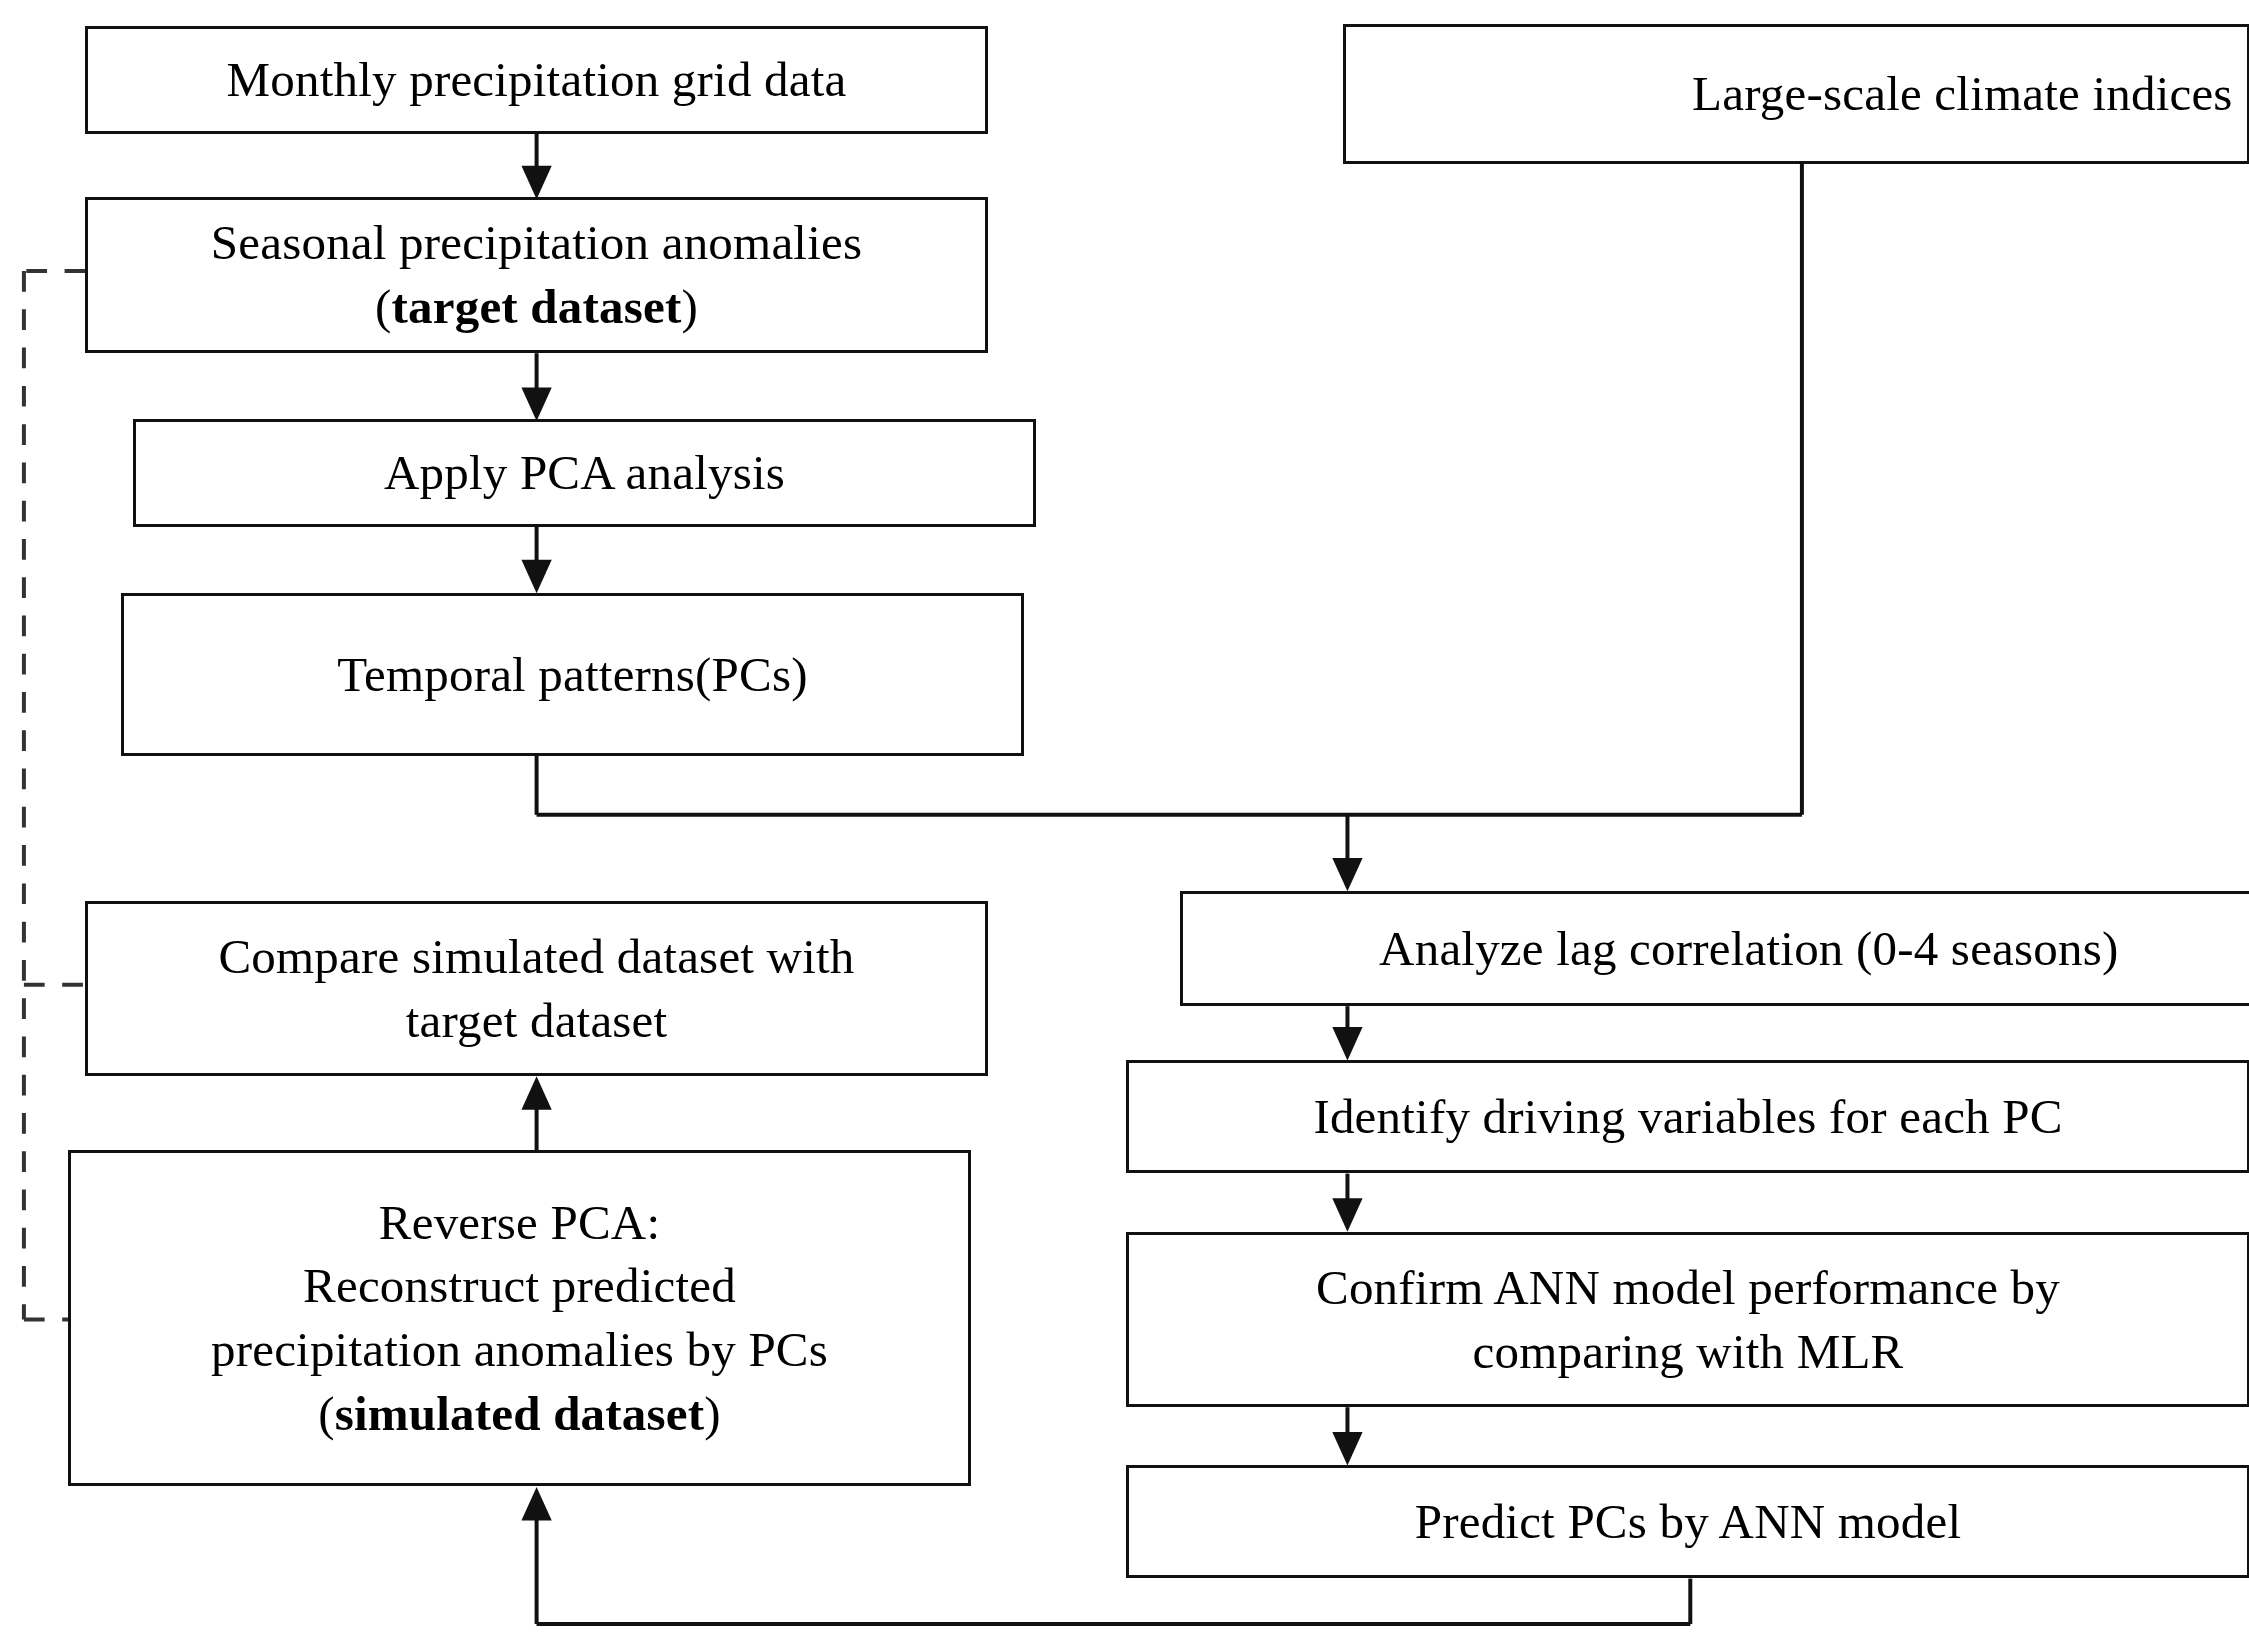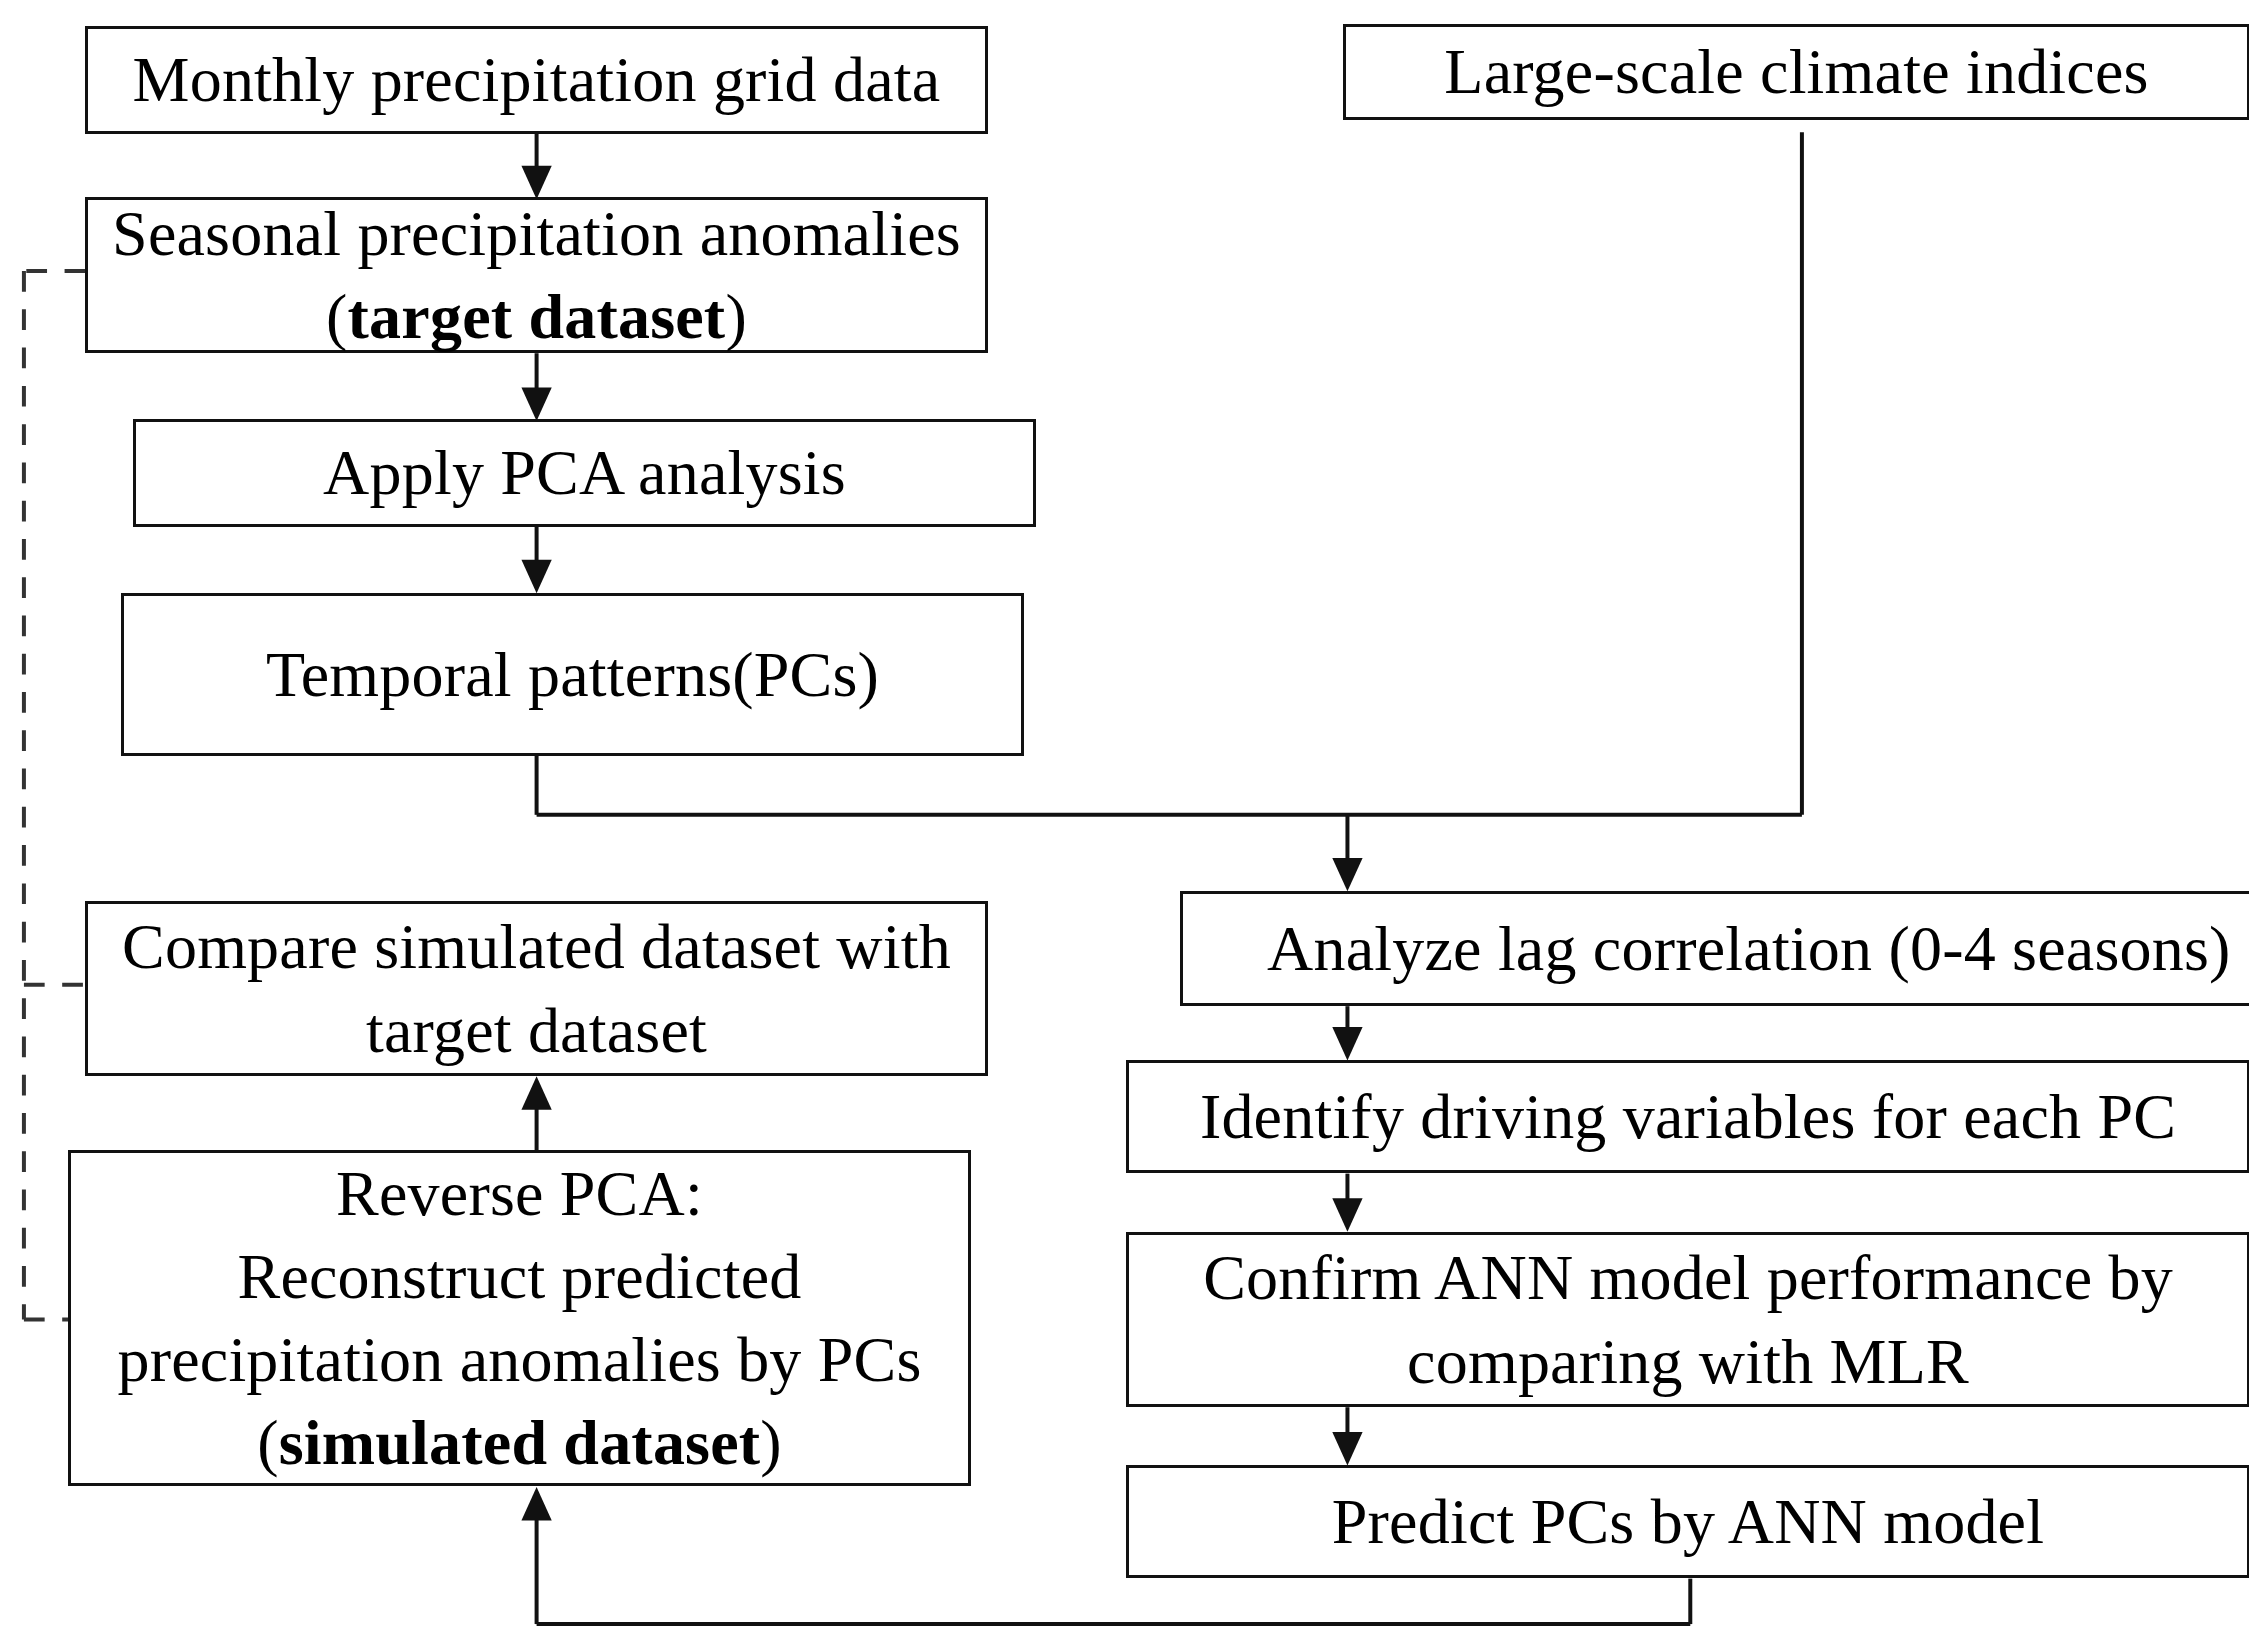--- a/index.html
+++ b/index.html
@@ -24,21 +24,21 @@
     align-items: center;
     justify-content: center;
     text-align: center;
     color: #000000;
     line-height: 1.30;
     padding: 3.2px 14.4px;
   }
   .node .txt {
     display: block;
     width: 100%;
-    font-size: 64px;
+    font-size: 49px;
     letter-spacing: 0.2px;
   }
   .node .txt .b { font-weight: bold; }
   svg.wires {
     position: absolute;
     left: 0;
     top: 0;
     width: 2250px;
     height: 1644px;
     pointer-events: none;
@@ -152,21 +152,21 @@
 
   <div class="node" style="left:68px; top:1150px; width:903px; height:336px;">
     <span class="txt">
       <span>Reverse PCA:</span><br>
       <span>Reconstruct predicted</span><br>
       <span>precipitation anomalies by PCs</span><br>
       <span>(</span><span class="b">simulated dataset</span><span>)</span>
     </span>
   </div>
 
-  <div class="node" style="left:1343px; top:24px; width:907px; height:96px;">
+  <div class="node" style="left:1343px; top:24px; width:907px; height:140px;text-align:right;">
     <span class="txt">Large-scale climate indices</span>
   </div>
 
   <div class="node" style="left:1180px; top:891px; width:1124px; height:115px;padding-left:28px;">
     <span class="txt">Analyze lag correlation (0-4 seasons)</span>
   </div>
 
   <div class="node" style="left:1126px; top:1060px; width:1124px; height:113px;">
     <span class="txt">Identify driving variables for each PC</span>
   </div>

